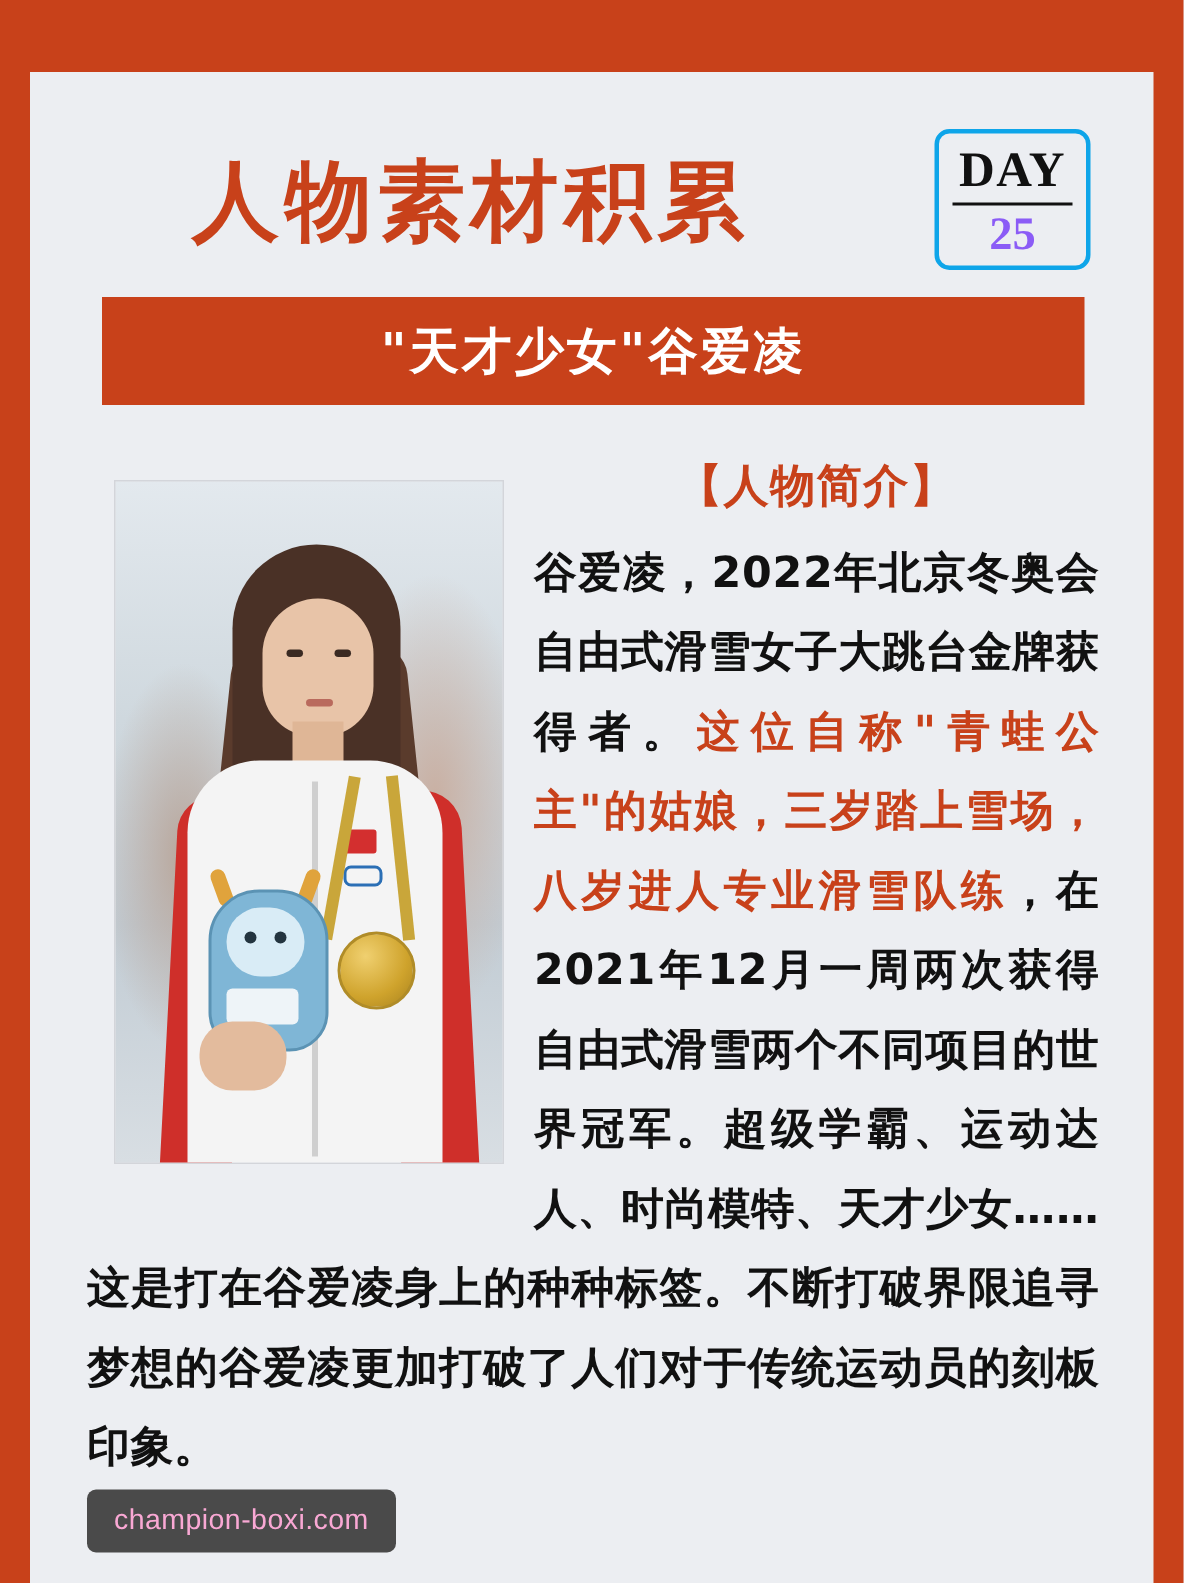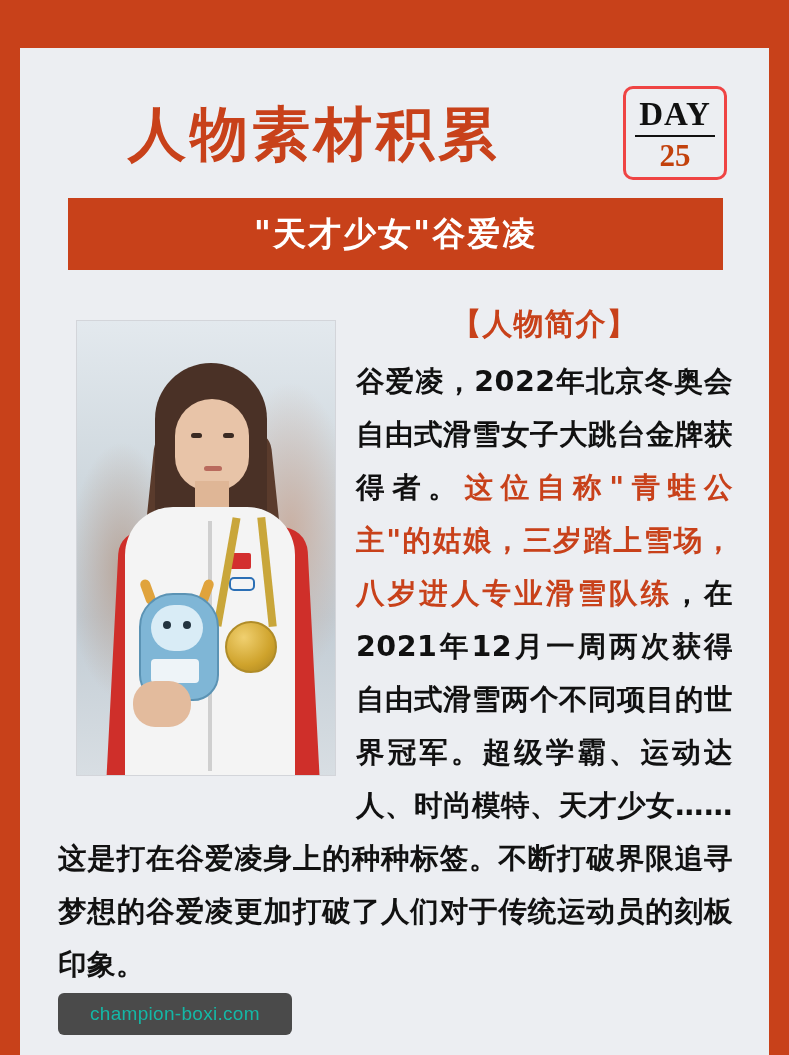--- a/index.html
+++ b/index.html
@@ -40,21 +40,21 @@
     letter-spacing: 4px;
     font-family: "DejaVu Sans", "Liberation Sans", sans-serif;
     white-space: nowrap;
   }
   .day-badge {
     position: absolute;
     right: 42px;
     top: 38px;
     width: 104px;
     height: 94px;
-    border: 3px solid #ef4444;
+    border: 3px solid #0ea5e9;
     border-radius: 10px;
     background: #eceef2;
     box-sizing: border-box;
     text-align: center;
   }
   .day-badge .day-word {
     font-size: 33px;
     font-weight: bold;
     color: #111;
     line-height: 40px;
@@ -64,21 +64,21 @@
   }
   .day-badge .day-rule {
     width: 80px;
     height: 2px;
     background: #111;
     margin: 1px auto 0 auto;
   }
   .day-badge .day-num {
     font-size: 31px;
     font-weight: bold;
-    color: #c2410c;
+    color: #8b5cf6;
     line-height: 38px;
     font-family: "Liberation Serif", serif;
   }
 
   
   .banner {
     position: absolute;
     left: 48px;
     top: 150px;
     width: 655px;
@@ -207,23 +207,23 @@
     color: #c8411a;
   }
   .clear { clear: both; }
 
   
   .watermark {
     position: absolute;
     left: 38px;
     bottom: 28px;
     background: #4a4a4a;
-    color: #14b8a6;
+    color: #f9a8d4;
     font-size: 19px;
-    padding: 10px 32px;
+    padding: 10px 18px;
     border-radius: 6px;
     font-family: "Liberation Sans", sans-serif;
     letter-spacing: 0.3px;
   }
 </style>
 </head>
 <body>
 
 <div class="page">
 

